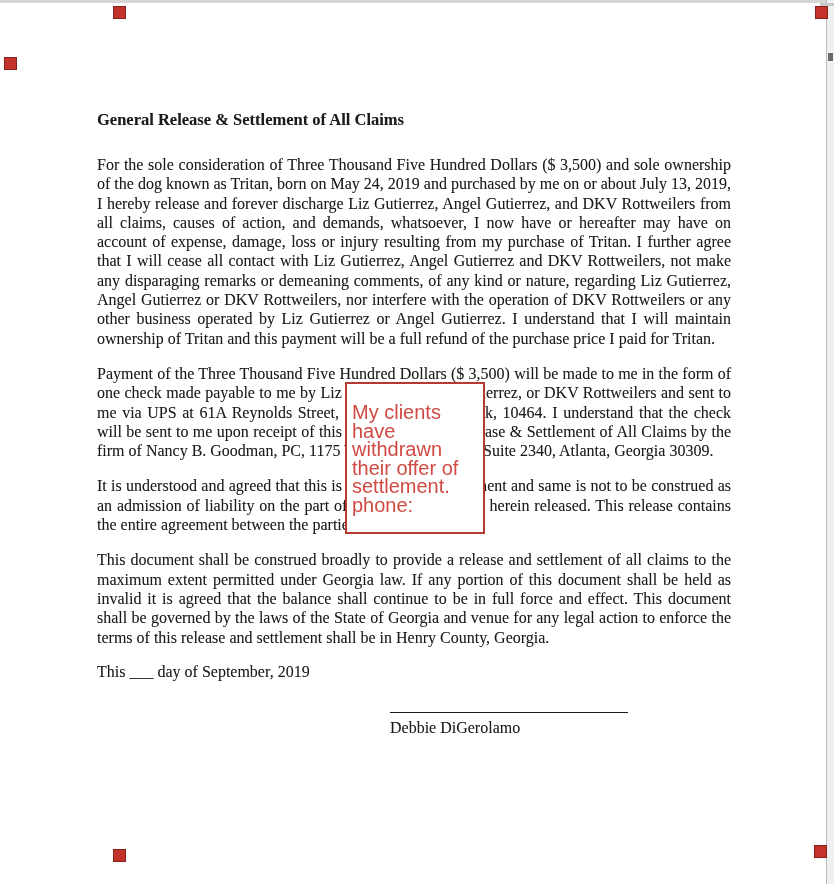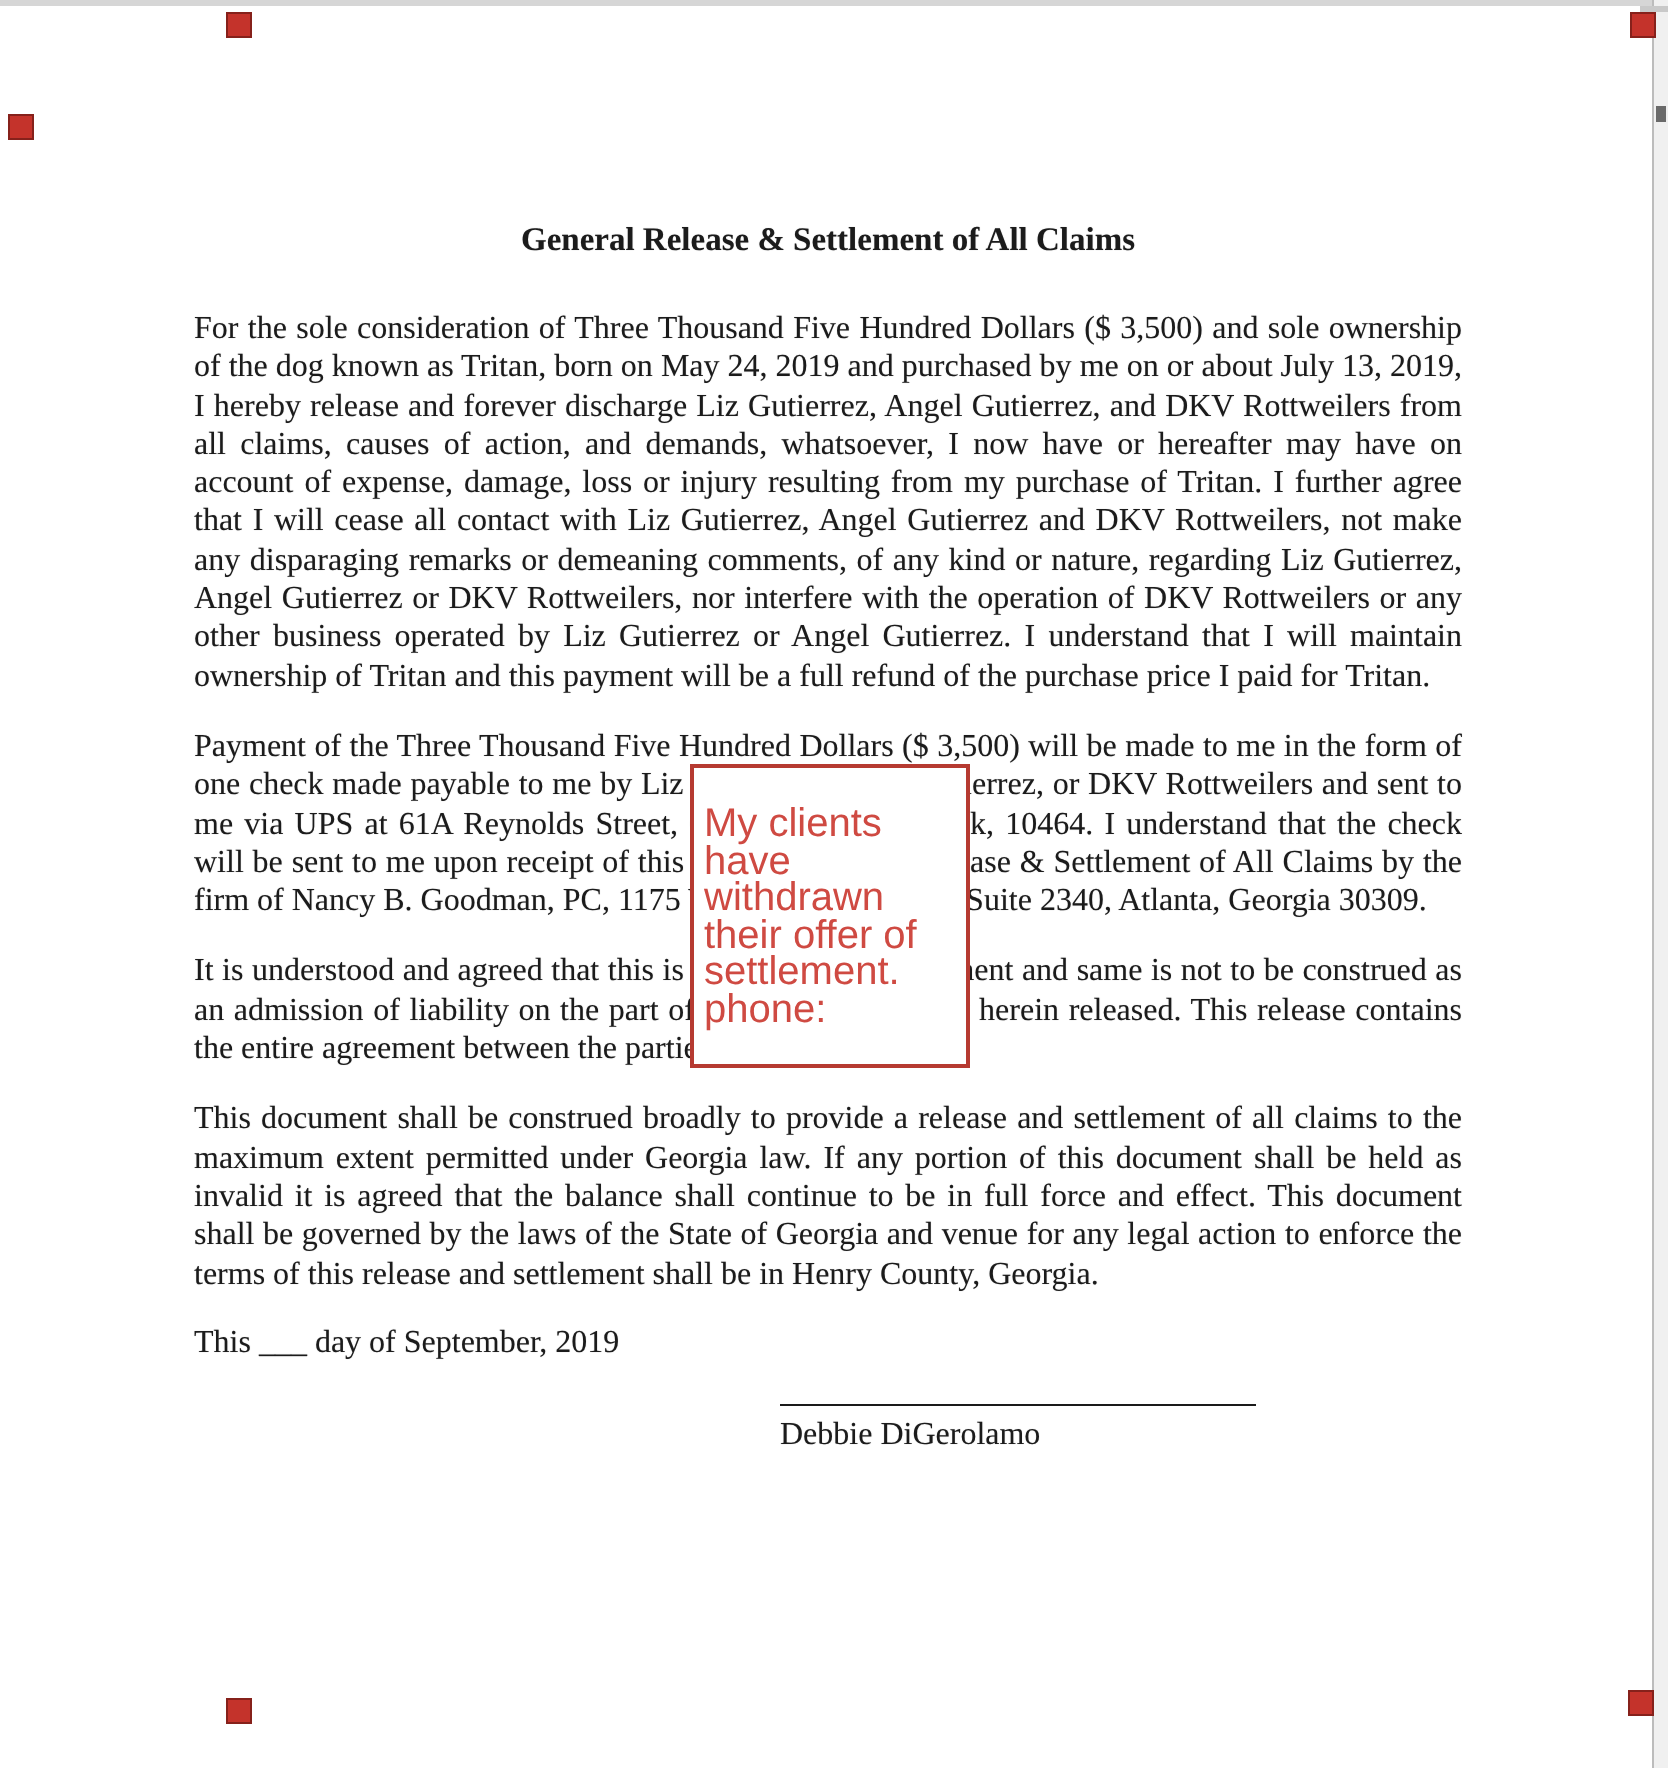--- a/index.html
+++ b/index.html
@@ -46,34 +46,34 @@
   .mark-br { left: 814px; top: 845px; }
 
   
   .content {
     position: absolute; left: 97px; top: 110px; width: 634px;
     color: #1b1b1b;
     text-shadow: 0 0 0.5px rgba(50,50,50,0.35);
   }
   .doc-title {
     font-size: 16.5px; line-height: 19px; font-weight: bold;
-    text-align: center;
+    text-align: left;
     margin: 0 0 26px 0;
   }
   .body-par {
     font-size: 16px; line-height: 19.3px;
     text-align: justify;
     margin: 16px 0 15px 0;
   }
   .date-line {
     font-size: 16px; line-height: 19.3px;
     margin: 2px 0 0 0;
   }
   .signature-block {
-    margin: 21px 0 0 293px;
+    margin: 31px 0 0 293px;
     width: 238px;
   }
   .signature-rule {
     border-top: 1.5px solid #1a1a1a;
     height: 0; margin-bottom: 5px;
   }
   .signature-name {
     font-size: 16px; line-height: 19px;
   }
 

